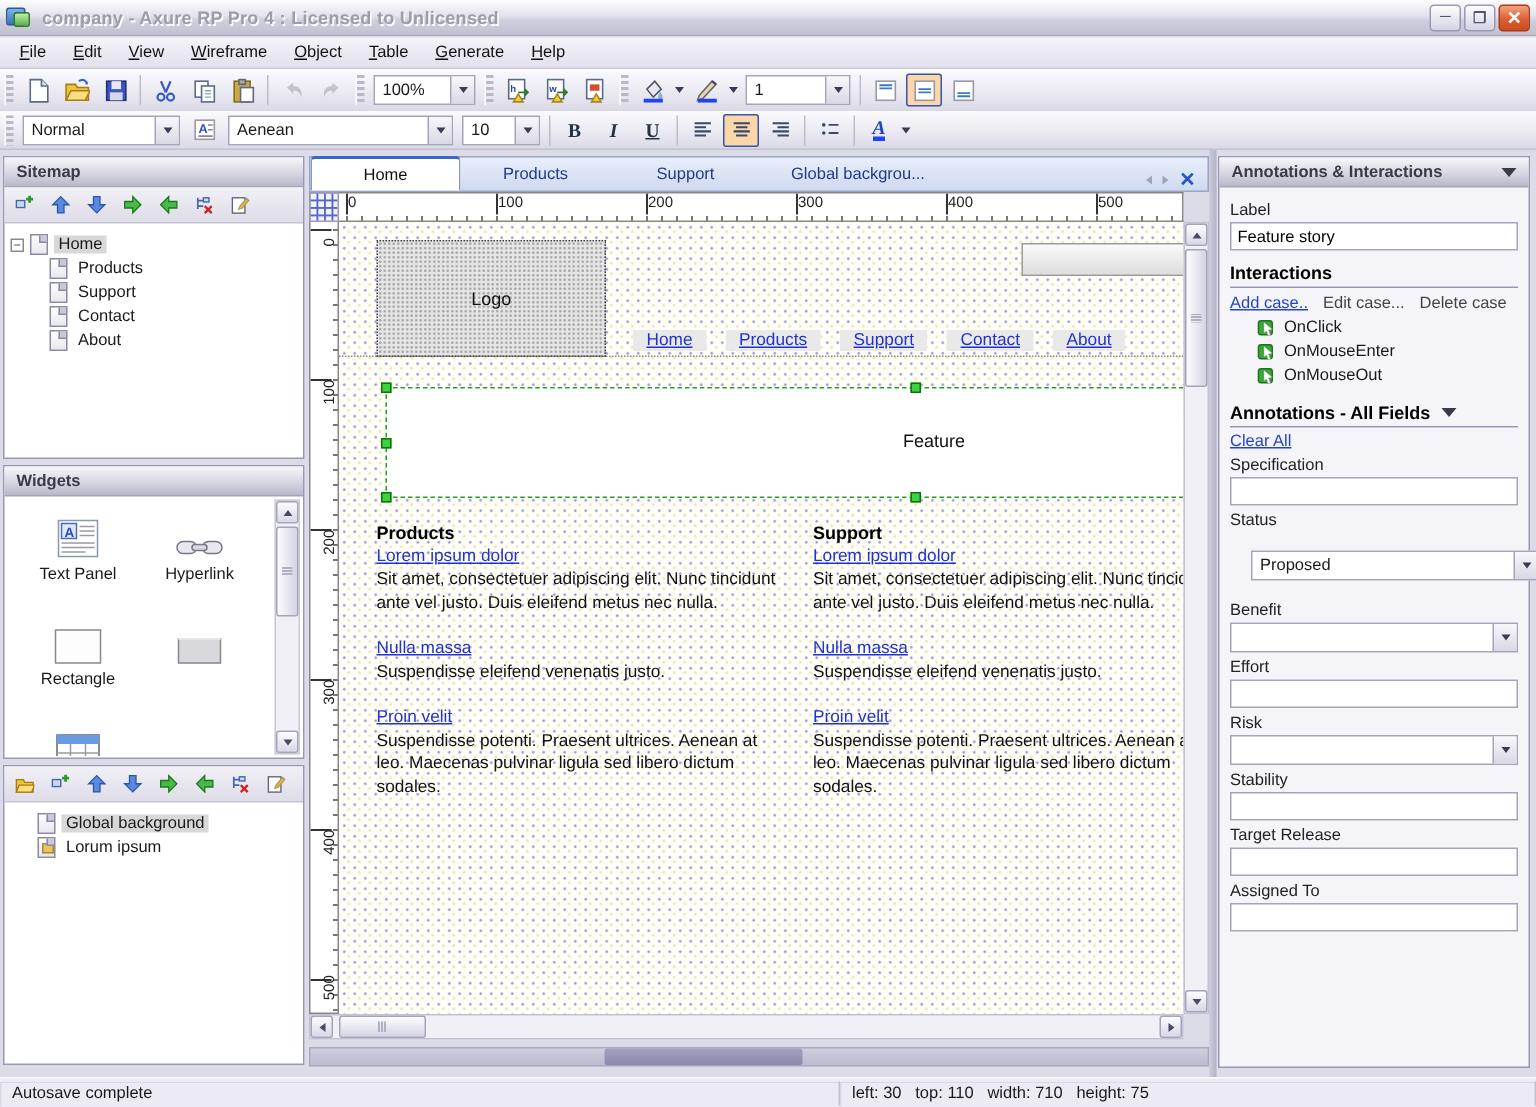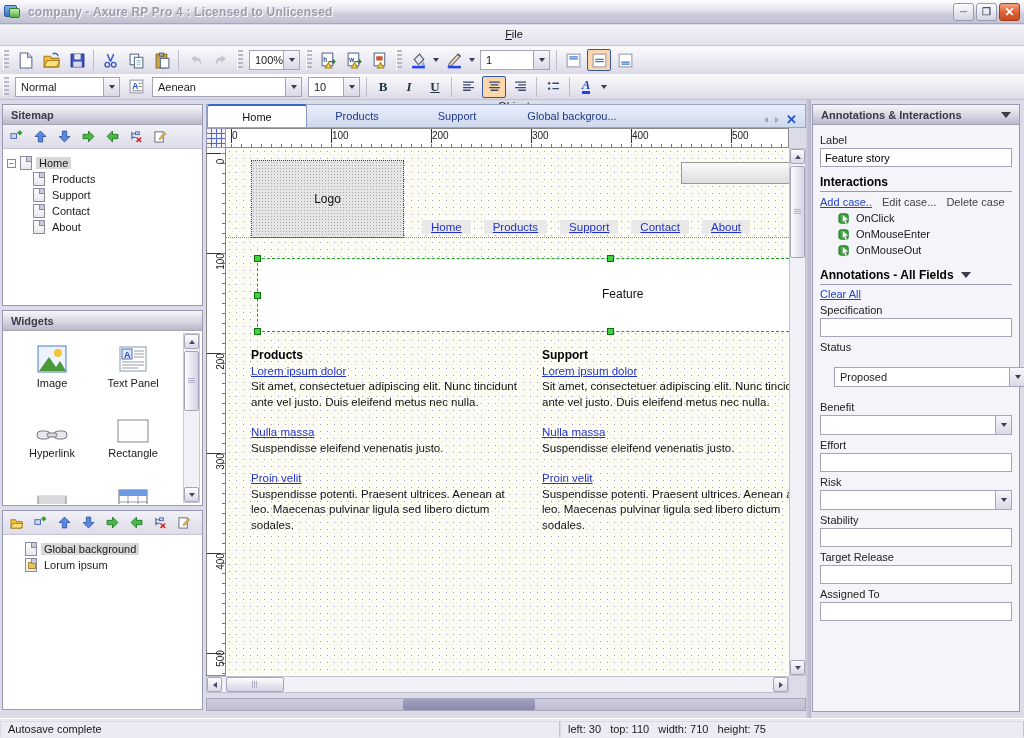--- a/index.html
+++ b/index.html
@@ -16,21 +16,21 @@
   .winbtn { width:21px; height:18px; margin-left:2px; border-radius:3px; border:1px solid #9a99b5;
     background:linear-gradient(#fdfdfe,#d5d4e4); display:flex; align-items:center; justify-content:center;
     font-size:10px; color:#55546e; font-weight:bold; }
   .winbtn.close { background:linear-gradient(#f2a380,#dd5f33 55%,#c94c22); border-color:#a83a18; color:#fff; font-size:12px; }
   .appicon { width:18px; height:16px; position:relative; }
   .appicon .a1 { position:absolute; left:0; top:1px; width:13px; height:12px; background:linear-gradient(#7db4e8,#3a72b8); border:1px solid #2a5a96; border-radius:2px; }
   .appicon .a2 { position:absolute; left:5px; top:4px; width:11px; height:10px; background:linear-gradient(#bff0a8,#58b04a); border:1px solid #2f7a2c; border-radius:2px; }
 
   
   .menubar { position:absolute; left:0; top:25px; width:1024px; height:21px; background:linear-gradient(#f4f3f8,#e2e1ec);
-    display:flex; align-items:center; padding-left:4px; border-bottom:1px solid #c9c8d8;flex-direction:column; }
+    display:flex; align-items:center; padding-left:4px; border-bottom:1px solid #c9c8d8; }
   .menu-item { padding:3px 9px; color:#111; }
   .menu-item::first-letter { text-decoration:underline; }
 
   
   .toolbar { position:absolute; left:0; width:1024px; display:flex; align-items:center;
     background:linear-gradient(#fbfbfd,#e6e5ef 70%,#d9d8e5); }
   .tb1 { top:46px; height:28px; }
   .tb2 { top:74px; height:26px; border-bottom:1px solid #c2c1d2; }
   .grip { width:6px; height:20px; margin:0 3px;
     background:repeating-linear-gradient(#b9b8c9 0 2px, transparent 2px 4px); border-left:1px solid #fff; }
@@ -245,21 +245,21 @@
       <svg class="icon16" viewBox="0 0 16 16">
           <path d="M4 6 L8 3 v2 c4 0 6 3 5 7 c-1-3-2-4-5-4 v2 z" fill="#7a8ab0"></path>
         </svg>
       </span>
     <span class="tbtn disabled">
       <svg class="icon16" viewBox="0 0 16 16">
           <path d="M12 6 L8 3 v2 c-4 0-6 3-5 7 c1-3 2-4 5-4 v2 z" fill="#7a8ab0"></path>
         </svg>
       </span>
     <span class="grip"></span>
-    <span class="combo" style="width:51px">
+    <span class="combo" style="width:68px">
       <span class="cval">100%</span>
       <span class="cbtn">
           <span class="arrow-down"></span>
         </span>
     </span>
     <span class="grip"></span>
     <span class="tbtn">
       <svg class="icon16" viewBox="0 0 16 16">
           <rect x="2" y="1" width="10" height="12" fill="#fff" stroke="#5a6a8a"></rect>
           <text x="3" y="9" font-size="6" fill="#2244aa" font-weight="bold">h</text>
@@ -474,30 +474,20 @@
           <span class="lbl">About</span>
         </div>
       </div>
     </div>
 
     <div class="panel" style="top:210px; height:196px;">
       <div class="panel-header">
         <span>Widgets</span>
       </div>
       <div class="widget-grid">
-        <div class="widget-cell">
-          <span class="wicon">
-            <svg width="30" height="28" viewBox="0 0 30 28">
-                <rect x="1" y="1" width="28" height="26" fill="#eef4ff" stroke="#4a7ac8"></rect>
-                <circle cx="21" cy="8" r="4" fill="#f4c43a"></circle>
-                <path d="M2 26 L12 12 L19 22 L23 16 L29 26 Z" fill="#4a9a3a"></path>
-              </svg>
-            </span>
-          <div>Image</div>
-        </div>
         <div class="widget-cell">
           <span class="wicon">
             <svg width="30" height="28" viewBox="0 0 30 28">
                 <rect x="2" y="2" width="26" height="24" fill="#fff" stroke="#8899aa"></rect>
                 <rect x="4" y="4" width="10" height="10" fill="#dde8f8" stroke="#4a6ac0"></rect>
                 <text x="6" y="13" font-size="9" font-weight="bold" fill="#2a4ac0">A</text>
                 <path d="M16 6h10M16 9h10M16 12h10M4 17h22M4 20h22M4 23h16" stroke="#99a" stroke-width="1"></path>
               </svg>
             </span>
           <div>Text Panel</div>

